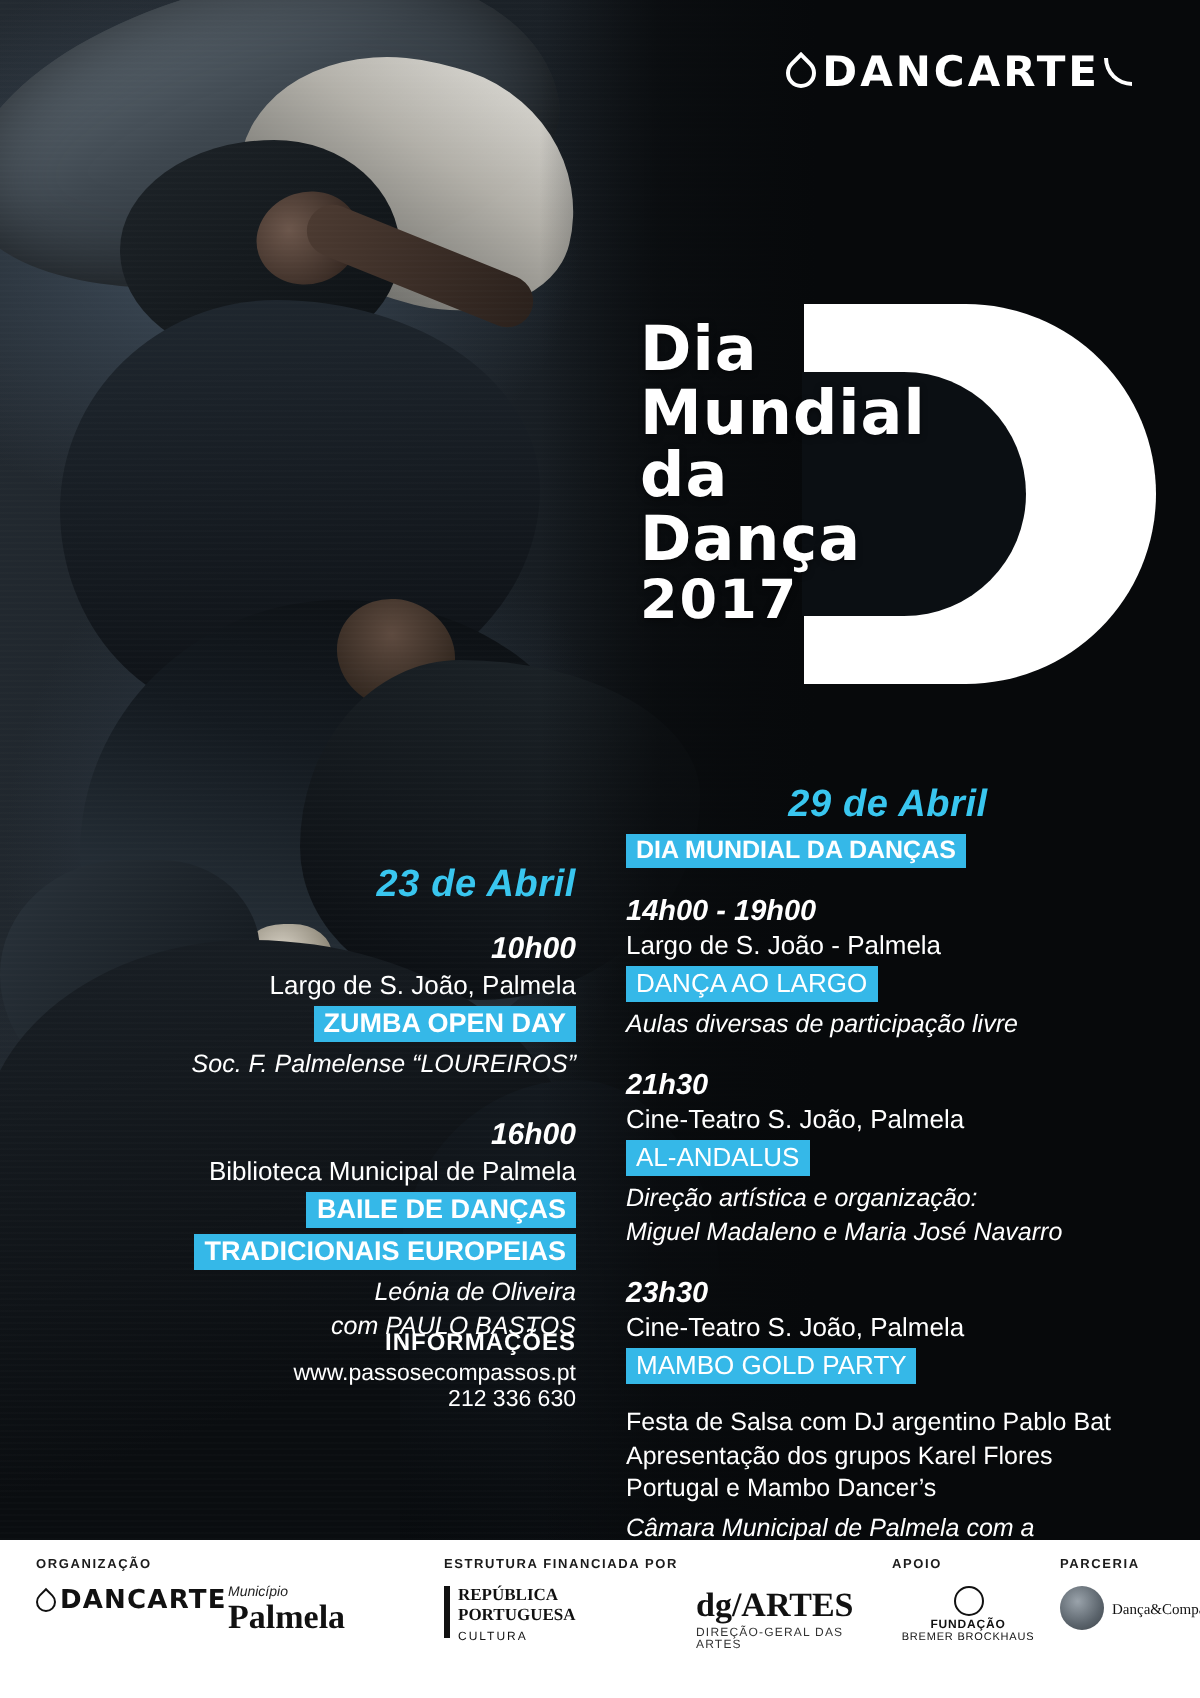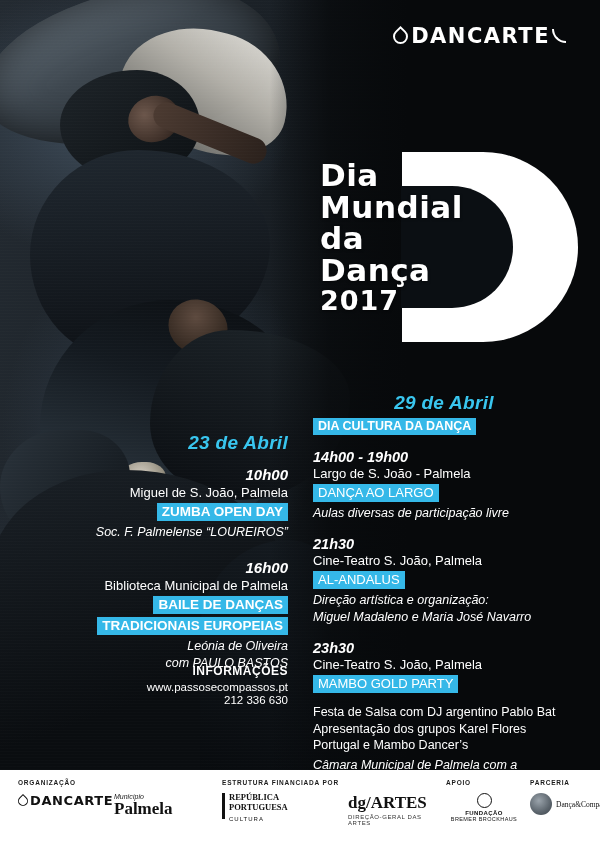--- a/index.html
+++ b/index.html
@@ -312,21 +312,21 @@
       <div class="l4">Dança</div>
       <div class="l5">2017</div>
     </div>
   </div>
 
   <div class="col-left">
     <div class="date-left">23 de Abril</div>
 
     <div>
       <div class="hour">10h00</div>
-      <div class="place">Miguel de S. João, Palmela</div>
+      <div class="place">Largo de S. João, Palmela</div>
       <div class="ev"><span class="hl">ZUMBA OPEN DAY</span></div>
       <div class="ital">Soc. F. Palmelense  “LOUREIROS”</div>
     </div>
 
     <div class="blk2">
       <div class="hour">16h00</div>
       <div class="place">Biblioteca Municipal de Palmela</div>
       <div class="ev"><span class="hl">BAILE DE DANÇAS</span></div>
       <div class="ev"><span class="hl">TRADICIONAIS EUROPEIAS</span></div>
       <div class="ital">Leónia de Oliveira</div>
@@ -335,21 +335,21 @@
   </div>
 
   <div class="infos">
     <div class="t">INFORMAÇÕES</div>
     <div class="u">www.passosecompassos.pt</div>
     <div class="p">212 336 630</div>
   </div>
 
   <div class="col-right">
     <div class="date-right">29 de Abril</div>
-    <div class="subdate"><span class="hl" style="font-size:12.5px;font-weight:bold;">DIA CULTURA DA DANÇA</span></div>
+    <div class="subdate"><span class="hl" style="font-size:12.5px;font-weight:bold;">DIA MUNDIAL DA DANÇAS</span></div>
 
     <div class="r-block">
       <div class="r-hour">14h00 - 19h00</div>
       <div class="r-place">Largo de S. João - Palmela</div>
       <div class="r-name"><span class="hl">DANÇA AO LARGO</span></div>
       <div class="r-ital">Aulas diversas de participação livre</div>
     </div>
 
     <div class="r-block">
       <div class="r-hour">21h30</div>

